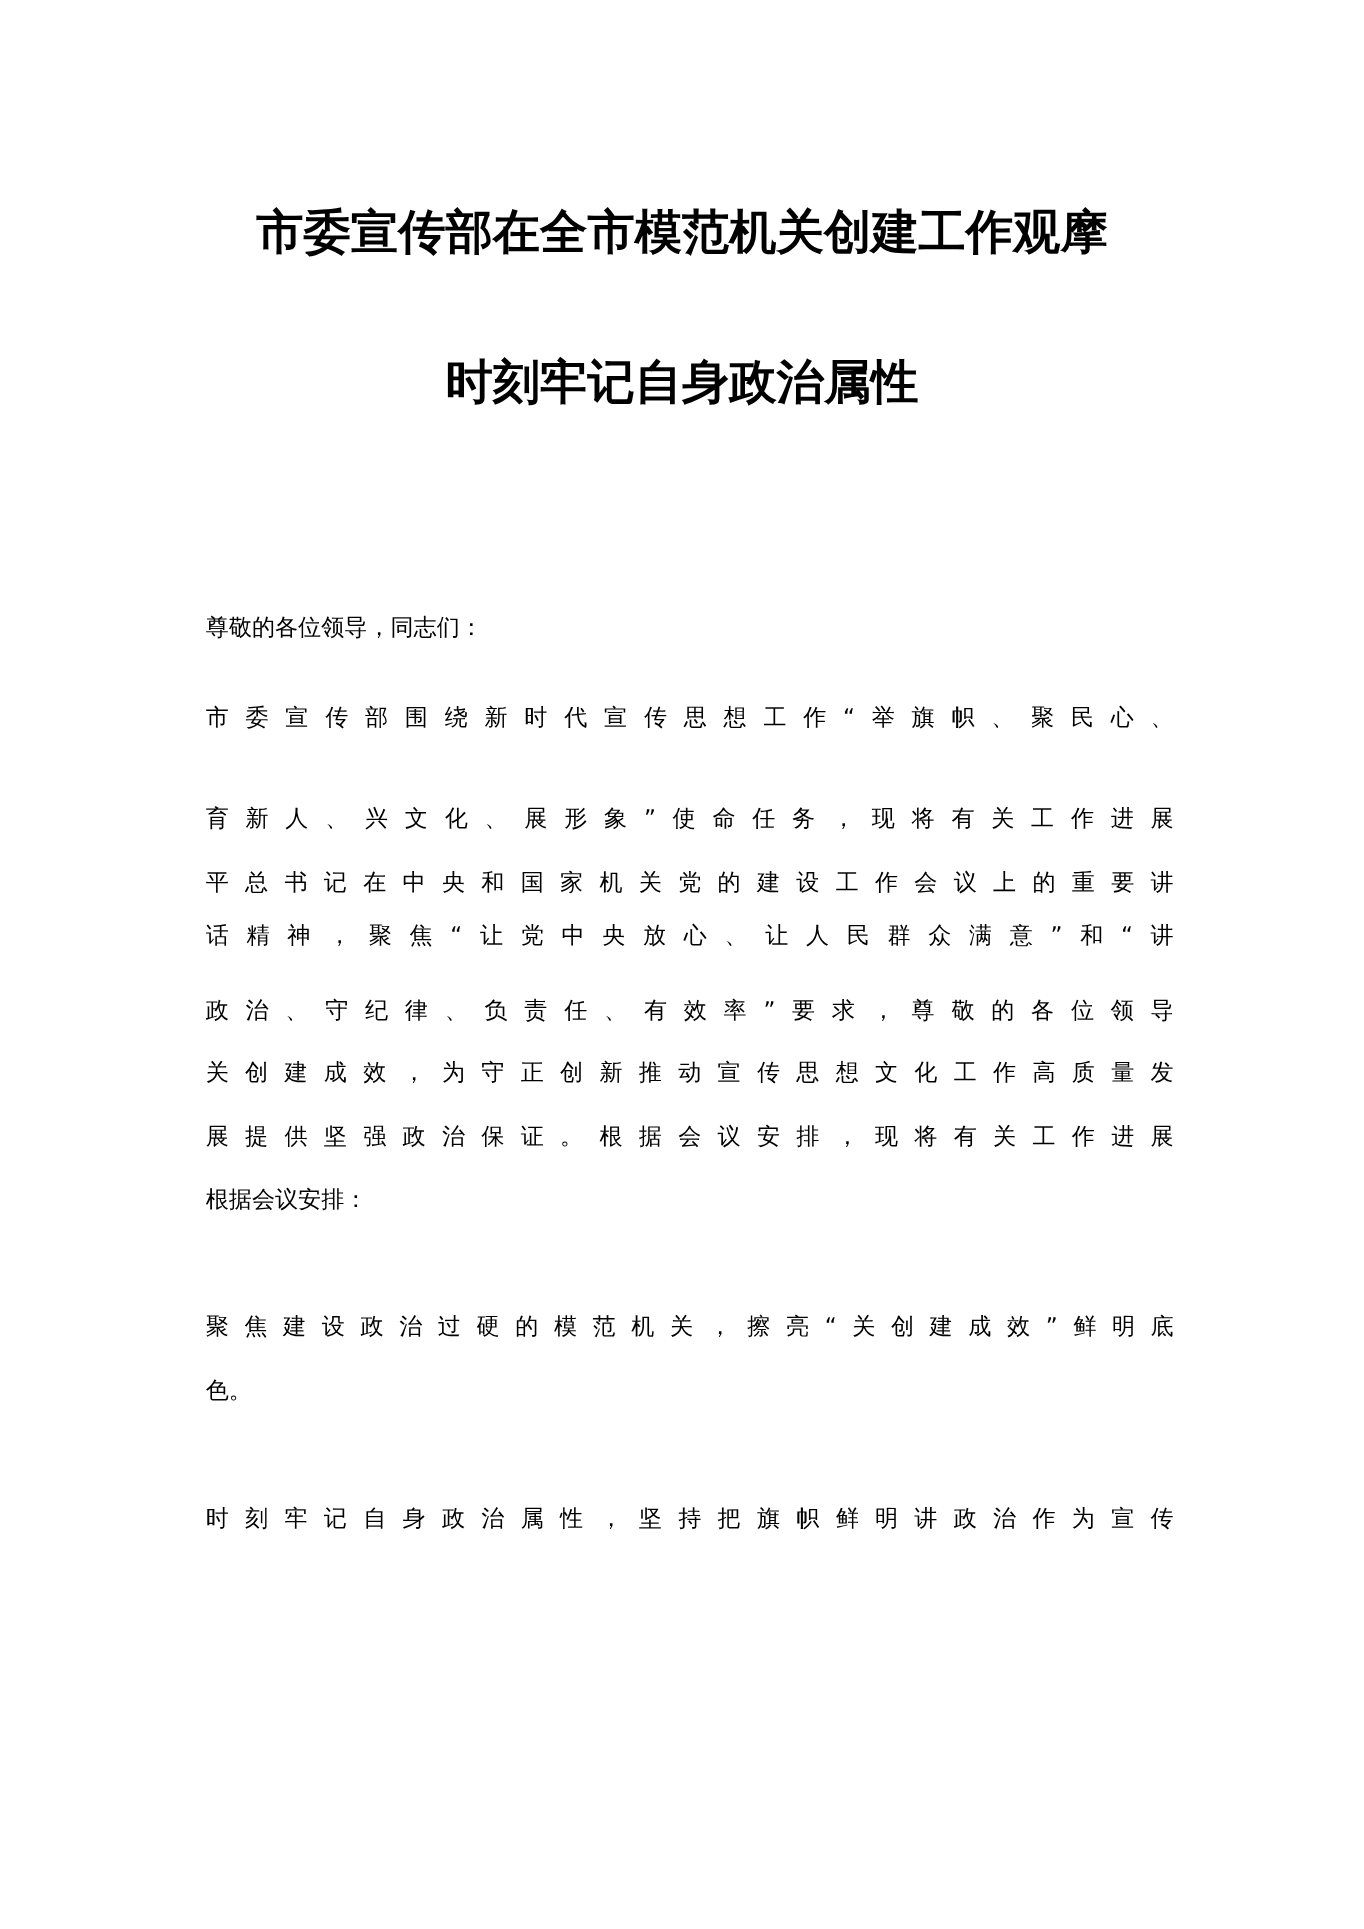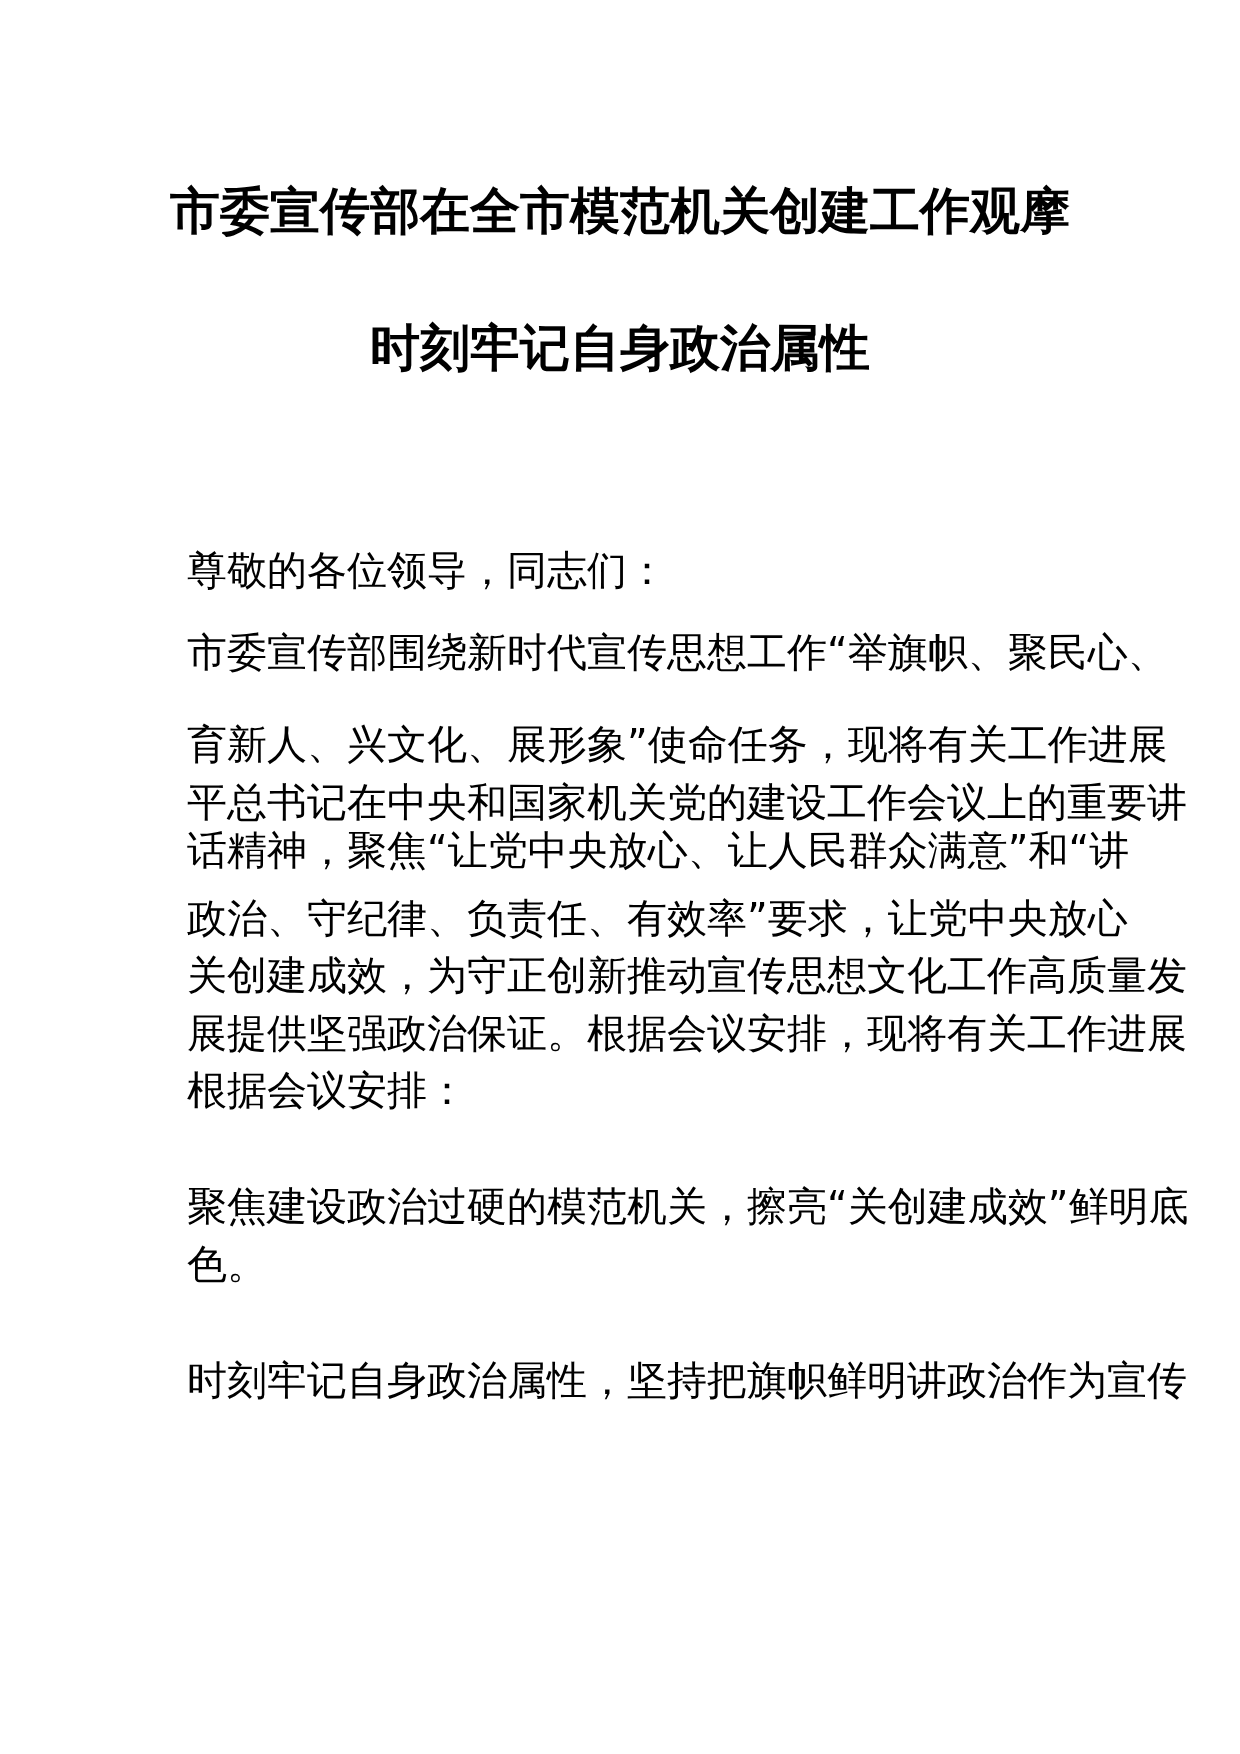--- a/index.html
+++ b/index.html
@@ -1,38 +1,38 @@
 <!DOCTYPE html>
 <html><head>
 <meta charset="utf-8">
 <style>
   html, body { margin:0; padding:0; background:#ffffff; }
   body { width:1240px; height:1754px; position:relative; overflow:hidden;
          font-family: "DejaVu Sans", "Liberation Sans", sans-serif; color:#000; }
   .title-line { position:absolute; left:0; width:1240px; text-align:center;
-                font-weight:bold; font-size:50px; line-height:50px; letter-spacing:0px; }
-  .body-line { position:absolute; left:187px; width:880px; font-size:40px; line-height:40px;
+                font-weight:bold; font-size:43px; line-height:50px; letter-spacing:0px; }
+  .body-line { position:absolute; left:187px; width:880px; font-size:21px; line-height:40px;
                white-space:nowrap; text-align:justify; text-align-last:justify; }
   .body-line.last { text-align-last:left; }
 </style>
 </head>
 <body>
 
 <div>
   <div class="title-line" style="top:186px">市委宣传部在全市模范机关创建工作观摩</div>
   <div class="title-line" style="top:323px">时刻牢记自身政治属性</div>
 
   <div class="body-line last" style="top:550px">尊敬的各位领导，同志们：</div>
 
   <div>
     <div class="body-line" style="top:632px">市委宣传部围绕新时代宣传思想工作“举旗帜、聚民心、</div>
     <div class="body-line" style="top:724px">育新人、兴文化、展形象”使命任务，现将有关工作进展</div>
     <div class="body-line" style="top:782px">平总书记在中央和国家机关党的建设工作会议上的重要讲</div>
     <div class="body-line" style="top:830px">话精神，聚焦“让党中央放心、让人民群众满意”和“讲</div>
-    <div class="body-line" style="top:898px">政治、守纪律、负责任、有效率”要求，让党中央放心</div>
+    <div class="body-line" style="top:898px">政治、守纪律、负责任、有效率”要求，尊敬的各位领导</div>
     <div class="body-line" style="top:955px">关创建成效，为守正创新推动宣传思想文化工作高质量发</div>
     <div class="body-line" style="top:1013px">展提供坚强政治保证。根据会议安排，现将有关工作进展</div>
     <div class="body-line last" style="top:1070px">根据会议安排：</div>
   </div>
 
   <div>
     <div class="body-line" style="top:1186px">聚焦建设政治过硬的模范机关，擦亮“关创建成效”鲜明底</div>
     <div class="body-line last" style="top:1244px">色。</div>
   </div>
 

